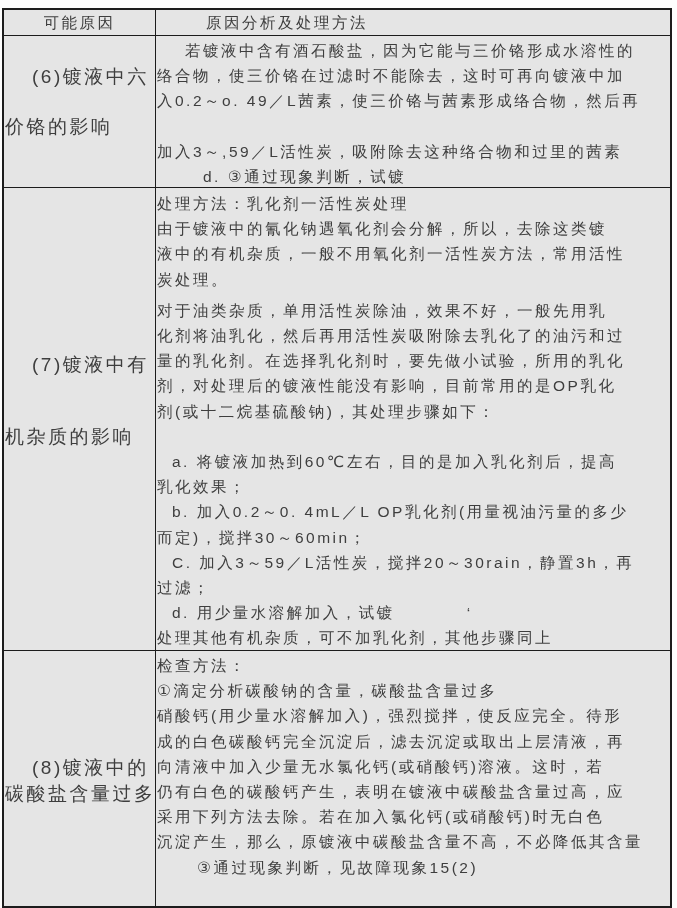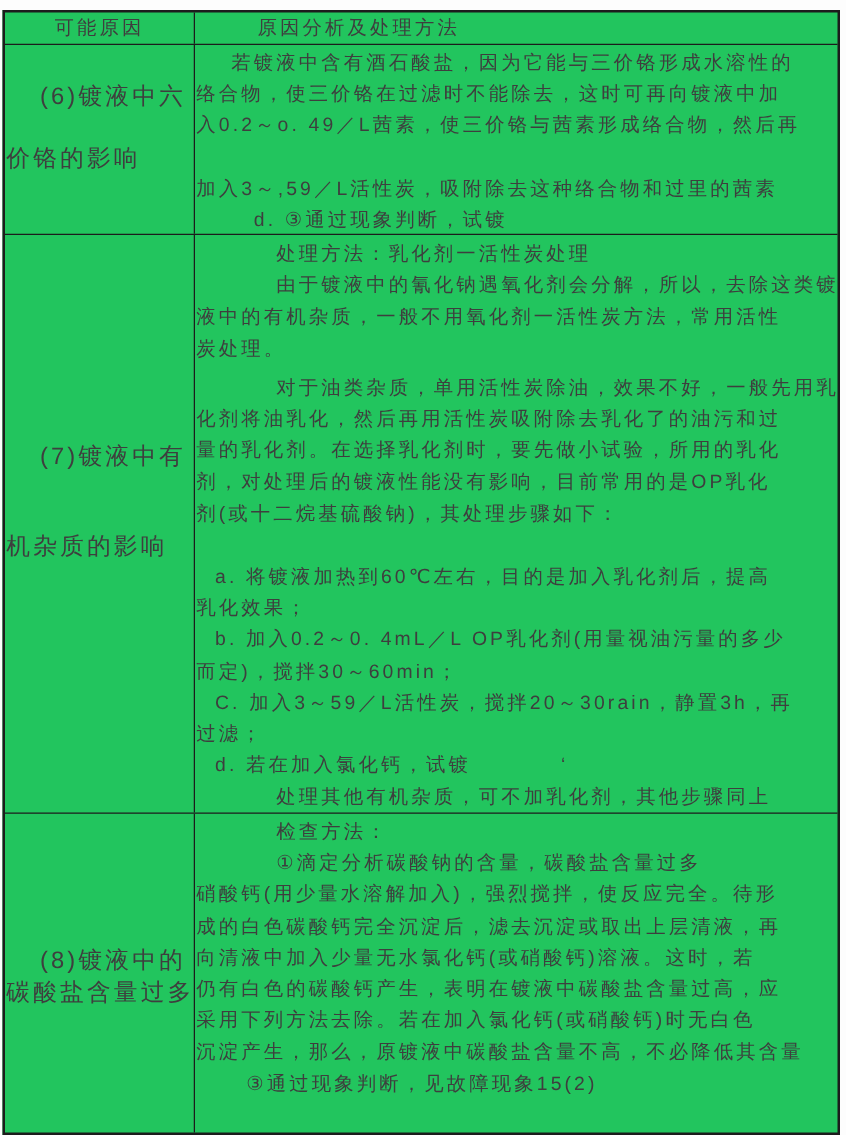--- a/index.html
+++ b/index.html
@@ -1,33 +1,33 @@
 <!DOCTYPE html>
 <html><head>
 <meta charset="utf-8">
 <style>
   html,body{margin:0;padding:0;background:#fdfdfd;}
   body{width:677px;height:908px;position:relative;overflow:hidden;
        font-family:"Liberation Sans","DejaVu Sans",sans-serif;color:#3e3e3e;}
   .table{position:absolute;left:2px;top:8px;width:670px;
-         border:2px solid #1c1c1c;background:#22c55e;box-sizing:border-box;}
+         border:2px solid #1c1c1c;background:#e5e5e5;box-sizing:border-box;}
   .hrow{display:flex;height:25px;border-bottom:1px solid #1c1c1c;}
   .trow{display:flex;border-bottom:1px solid #1c1c1c;box-sizing:border-box;}
   .trow:last-child{border-bottom:none;}
   .cause{width:152px;border-right:1px solid #1c1c1c;position:relative;
          flex-shrink:0;box-sizing:border-box;}
   .analysis{flex:1;padding-left:1px;overflow:hidden;box-sizing:border-box;}
   .ln{line-height:25.2px;font-size:15.5px;letter-spacing:2.5px;
       white-space:pre;overflow:hidden;}
   .hcell-c{width:152px;border-right:1px solid #1c1c1c;box-sizing:border-box;
            display:flex;align-items:center;justify-content:center;}
   .hcell-a{flex:1;display:flex;align-items:center;padding-left:50px;}
   .hcell-c .ln,.hcell-a .ln{line-height:25px;}
   
-  .p {padding-left:20px;margin-left:44px;}   
+  .p {}   
   .p6{padding-left:28px;}   
   .f {padding-left:0px;}    
   .l {padding-left:15px;}   
   .d6{padding-left:46px;}   
   .n3{padding-left:40px;}   
   .gb{margin-top:25.2px;}   
   .gs{margin-top:6px;}      
   .r6{height:152px;} .r7{height:463px;} .r8{height:255px;}
   .r6 .analysis{padding-top:2px;} .r7 .analysis{padding-top:3px;}
   .r8 .analysis{padding-top:2px;}
@@ -78,21 +78,21 @@
       <div class="ln f">化剂将油乳化，然后再用活性炭吸附除去乳化了的油污和过</div>
       <div class="ln f">量的乳化剂。在选择乳化剂时，要先做小试验，所用的乳化</div>
       <div class="ln f">剂，对处理后的镀液性能没有影响，目前常用的是OP乳化</div>
       <div class="ln f">剂(或十二烷基硫酸钠)，其处理步骤如下：</div>
       <div class="ln l gb">a. 将镀液加热到60℃左右，目的是加入乳化剂后，提高</div>
       <div class="ln f">乳化效果；</div>
       <div class="ln l">b. 加入0.2～0. 4mL／L OP乳化剂(用量视油污量的多少</div>
       <div class="ln f">而定)，搅拌30～60min；</div>
       <div class="ln l">C. 加入3～59／L活性炭，搅拌20～30rain，静置3h，再</div>
       <div class="ln f">过滤；</div>
-      <div class="ln l">d. 若在加入氯化钙，试镀　　　　‘</div>
+      <div class="ln l">d. 用少量水溶解加入，试镀　　　　‘</div>
       <div class="ln p">处理其他有机杂质，可不加乳化剂，其他步骤同上</div>
     </div>
   </div>
 
   <div class="trow r8">
     <div class="cause">
       <div class="cl cl1-8">(8)镀液中的</div>
       <div class="cl cl2-8">碳酸盐含量过多</div>
     </div>
     <div class="analysis">

